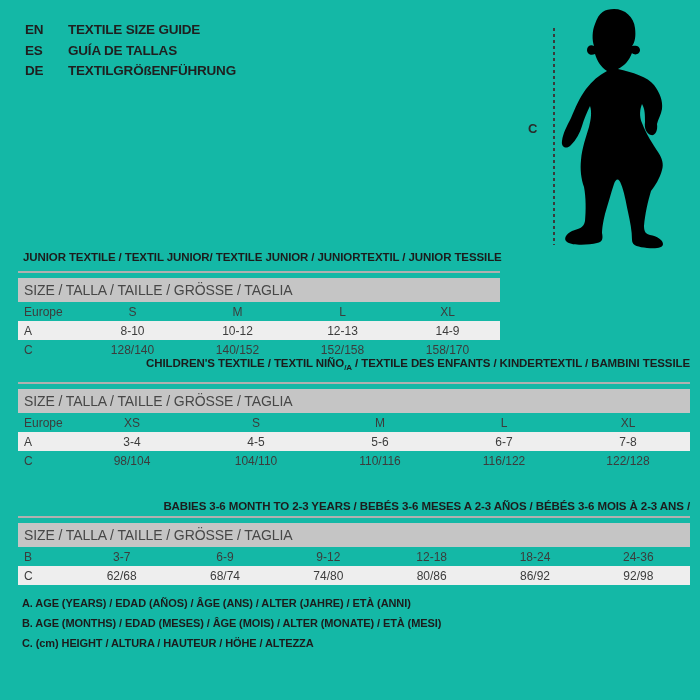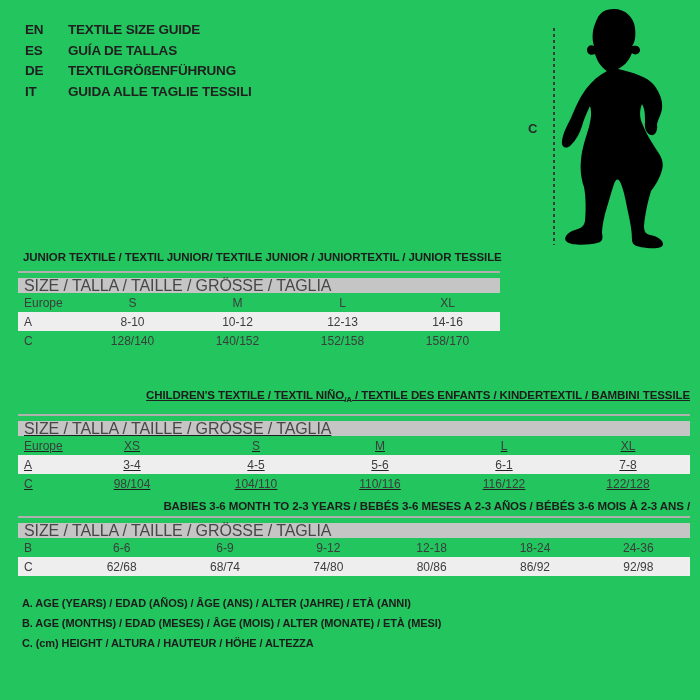--- a/index.html
+++ b/index.html
@@ -1,18 +1,18 @@
 <!DOCTYPE html>
 <html><head>
 <meta charset="utf-8">
 <style>
   * { margin:0; padding:0; box-sizing:border-box; }
   html,body { background:#ffffff; }
   .page {
-    position:relative; width:700px; height:700px; background:#22c55e;
+    position:relative; width:700px; height:700px; background:#14b8a6;
     font-family:"Liberation Sans", sans-serif; color:#1f1f1f; overflow:hidden;
   }
 
   
   .lang-block { position:absolute; left:25px; top:20px; }
   .lang-row { display:flex; line-height:20.5px; font-size:13.5px; font-weight:bold; letter-spacing:-0.2px; }
   .lang-code { width:43px; }
 
   
   .measure-line {
@@ -26,31 +26,31 @@
 
   
   .sec { position:absolute; left:18px; }
   .sec-title {
     padding-left:5px; font-size:11.5px; font-weight:bold; line-height:14px;
     letter-spacing:-0.1px; color:#1c1c1c; margin-bottom:7px; white-space:nowrap;text-align:right;
   }
   .sec-title .subscript { font-size:8px; vertical-align:sub; }
   .tbl-rule { height:2px; background:#b0b0b0; margin-bottom:5px; }
   .tbl-head {
-    height:15px; background:#c5c5c5; display:flex; align-items:center;
-    padding-left:6px; font-size:16px; color:#474747; letter-spacing:-0.1px;
+    height:24px; background:#c5c5c5; display:flex; align-items:center;
+    padding-left:6px; font-size:14px; color:#474747; letter-spacing:-0.1px;
   }
   .tbl-row { height:19px; display:flex; align-items:center; font-size:12px; color:#3c3c3c; }
   .tbl-row.shaded { background:#eeeeee; }
   .cell-label { padding-left:6px; }
   .w62 { width:62px; } .w52 { width:52px; }
   .cell { flex:1; text-align:center; }
 
   #sec-junior   { top:250px; width:482px; }
-  #sec-children { top:388px; width:672px;text-decoration:underline; }
+  #sec-children { top:356px; width:672px; }
   #sec-babies   { top:499px; width:672px; }
 
   
   .footnotes { position:absolute; left:22px; top:593px; }
   .footnote { font-size:11px; font-weight:bold; line-height:20px; letter-spacing:-0.1px; color:#1c1c1c; }
 </style>
 </head>
 <body>
 
 <div class="page">
@@ -60,24 +60,20 @@
       <span class="lang-code">EN</span>
       <span class="lang-title">TEXTILE SIZE GUIDE</span>
     </div>
     <div class="lang-row">
       <span class="lang-code">ES</span>
       <span class="lang-title">GUÍA DE TALLAS</span>
     </div>
     <div class="lang-row">
       <span class="lang-code">DE</span>
       <span class="lang-title">TEXTILGRÖßENFÜHRUNG</span>
-    </div>
-    <div class="lang-row">
-      <span class="lang-code">IT</span>
-      <span class="lang-title">GUIDA ALLE TAGLIE TESSILI</span>
     </div>
   </div>
 
   <div class="measure-line"></div>
   <span class="measure-label">C</span>
   <svg class="silhouette" viewBox="0 0 145 255" xmlns="http://www.w3.org/2000/svg" aria-hidden="true">
     <path fill="#000000" d="M59,9
       C70,9 79,17 80,28 C81,36 80,42 77,46
       C81,45 85,46 85,50 C85,54 80,56 77,53
       C74,61 69,66 63,69
@@ -115,21 +111,21 @@
         <span class="cell">S</span>
         <span class="cell">M</span>
         <span class="cell">L</span>
         <span class="cell">XL</span>
       </div>
       <div class="tbl-row shaded">
         <span class="cell-label w62">A</span>
         <span class="cell">8-10</span>
         <span class="cell">10-12</span>
         <span class="cell">12-13</span>
-        <span class="cell">14-16</span>
+        <span class="cell">14-9</span>
       </div>
       <div class="tbl-row">
         <span class="cell-label w62">C</span>
         <span class="cell">128/140</span>
         <span class="cell">140/152</span>
         <span class="cell">152/158</span>
         <span class="cell">158/170</span>
       </div>
     </div>
   </section>
@@ -145,42 +141,42 @@
         <span class="cell">S</span>
         <span class="cell">M</span>
         <span class="cell">L</span>
         <span class="cell">XL</span>
       </div>
       <div class="tbl-row shaded">
         <span class="cell-label w52">A</span>
         <span class="cell">3-4</span>
         <span class="cell">4-5</span>
         <span class="cell">5-6</span>
-        <span class="cell">6-1</span>
+        <span class="cell">6-7</span>
         <span class="cell">7-8</span>
       </div>
       <div class="tbl-row">
         <span class="cell-label w52">C</span>
         <span class="cell">98/104</span>
         <span class="cell">104/110</span>
         <span class="cell">110/116</span>
         <span class="cell">116/122</span>
         <span class="cell">122/128</span>
       </div>
     </div>
   </section>
 
   <section class="sec" id="sec-babies">
     <h2 class="sec-title" style="margin-bottom:3px;">BABIES 3-6 MONTH TO 2-3 YEARS / BEBÉS 3-6 MESES A 2-3 AÑOS / BÉBÉS 3-6 MOIS À 2-3 ANS /</h2>
     <div class="tbl-rule"></div>
     <div class="size-table">
       <div class="tbl-head">SIZE / TALLA / TAILLE / GRÖSSE / TAGLIA</div>
       <div class="tbl-row">
         <span class="cell-label w52">B</span>
-        <span class="cell">6-6</span>
+        <span class="cell">3-7</span>
         <span class="cell">6-9</span>
         <span class="cell">9-12</span>
         <span class="cell">12-18</span>
         <span class="cell">18-24</span>
         <span class="cell">24-36</span>
       </div>
       <div class="tbl-row shaded">
         <span class="cell-label w52">C</span>
         <span class="cell">62/68</span>
         <span class="cell">68/74</span>

